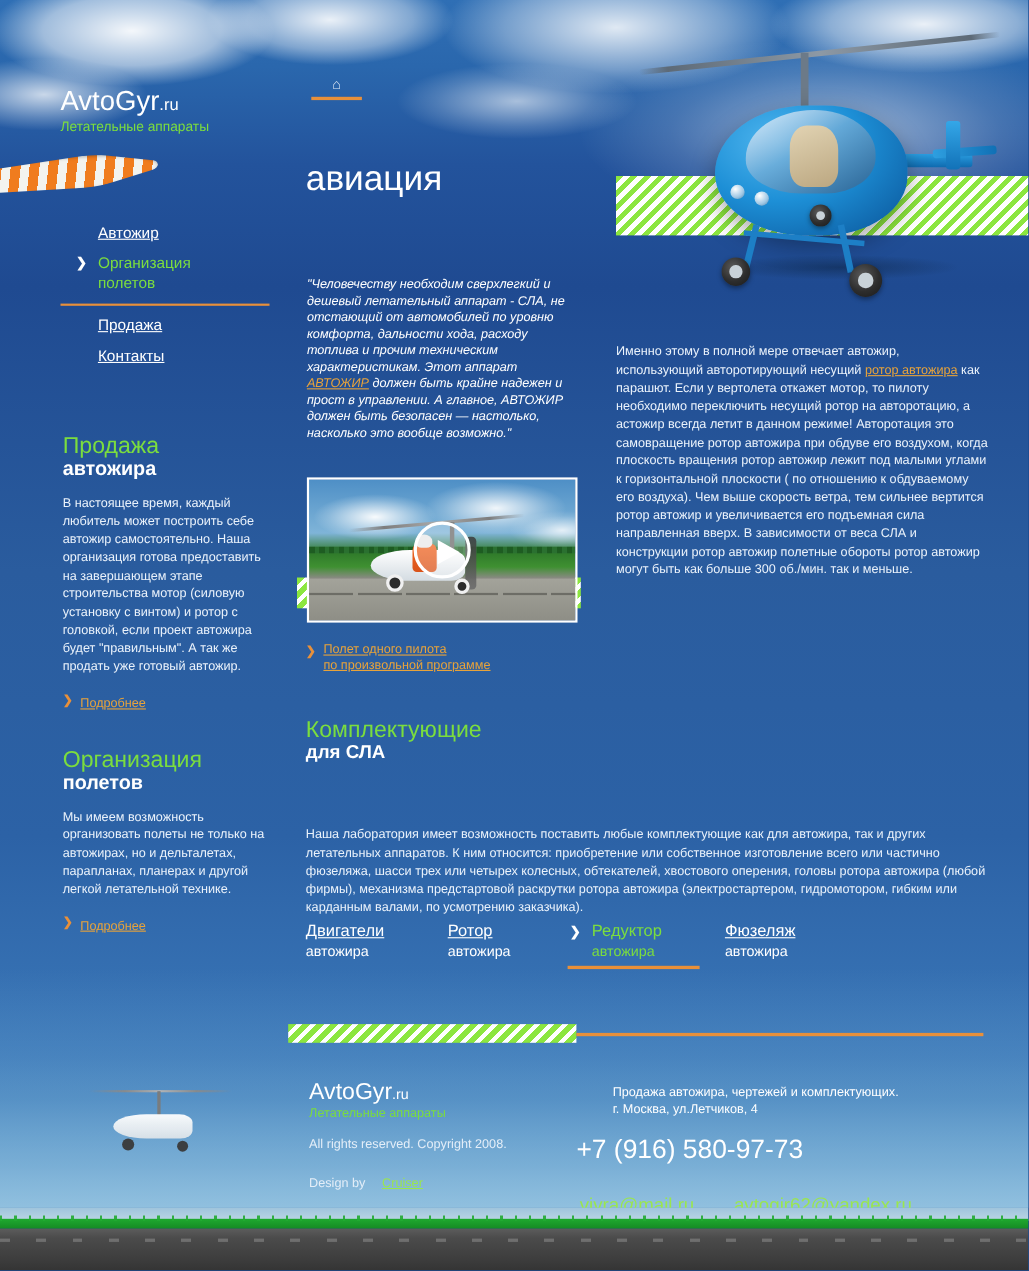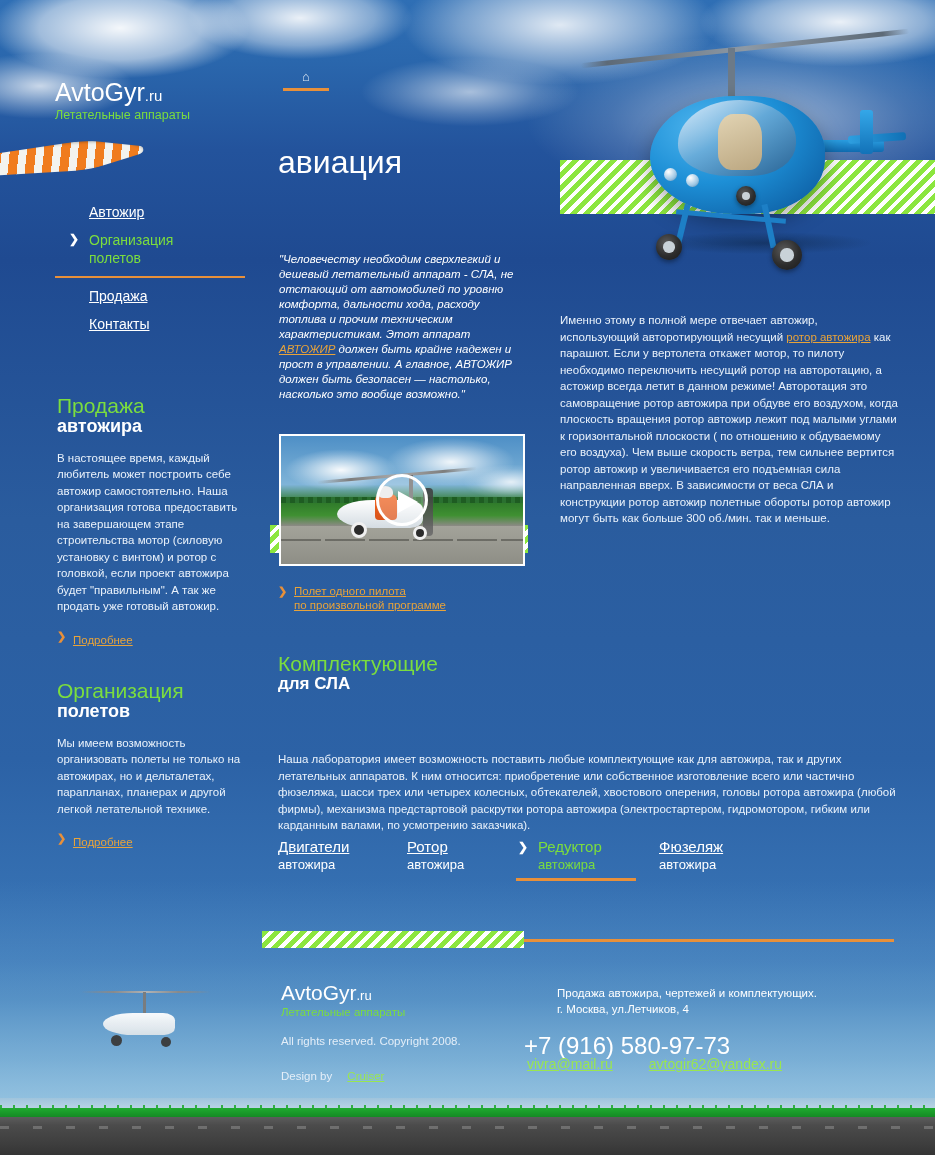--- a/index.html
+++ b/index.html
@@ -203,21 +203,21 @@
   
   #footlogo { position:absolute; left:281px; top:982px; }
   #footlogo .logo-main { font-size:21px; }
   #footlogo .logo-main .ru { font-size:13px; }
   #footlogo .logo-sub { font-size:11.5px; }
   #copyright { position:absolute; left:281px; top:1035px; font-size:11.5px; color:#e4eef8; }
   #designby { position:absolute; left:281px; top:1070px; font-size:11.5px; color:#e4eef8; }
   #designby a { color:#9ae64f; text-decoration:underline;margin-left:12px; }
   #addr { position:absolute; left:527px; top:985px; font-size:11.5px; color:#ffffff; line-height:16px;margin-left:30px; }
   #phone { position:absolute; left:524px; top:1032px; font-size:24px; color:#ffffff; }
-  #emails { position:absolute; left:527px; top:1056px; width:360px; font-size:14px; }
+  #emails { position:absolute; left:527px; top:1086px; width:360px; font-size:17px; }
   #emails a { color:#9ae64f; text-decoration:underline; margin-right:36px; }
 
   
   #footcraft { position:absolute; left:85px; top:985px; width:120px; height:70px; opacity:.95; }
   .fc-rotor { position:absolute; left:-4px; top:6px; width:130px; height:2px;
     background:linear-gradient(90deg,rgba(120,120,120,0),#8a8a8a 25%,#b5b5b5 50%,#8a8a8a 75%,rgba(120,120,120,0)); }
   .fc-mast { position:absolute; left:58px; top:7px; width:3px; height:26px; background:#7b7b7b; }
   .fc-fuse { position:absolute; left:18px; top:28px; width:72px; height:22px;
     background:linear-gradient(180deg,#ffffff,#dde4e9); border-radius:50% 20% 18% 50% / 60% 40% 40% 60%; }
   .fc-wheel { position:absolute; border-radius:50%; background:#3a3a3a; }

